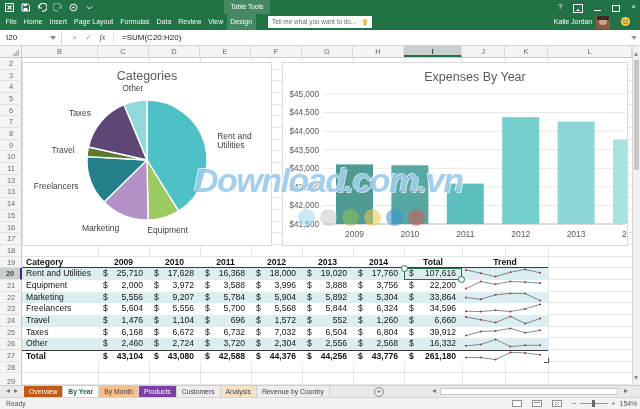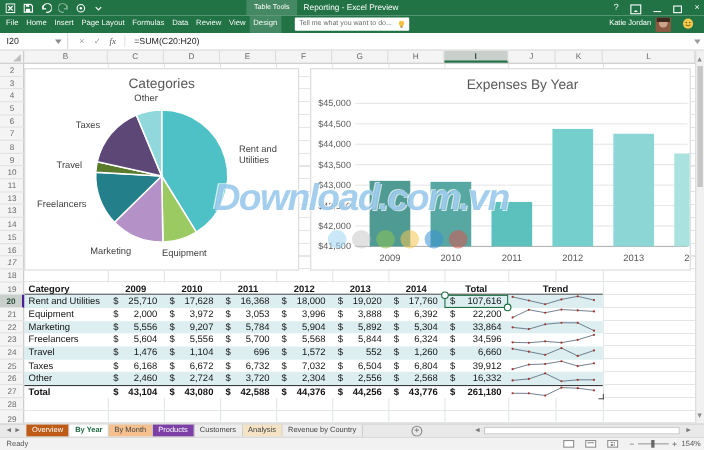--- a/index.html
+++ b/index.html
@@ -157,21 +157,20 @@
             <circle cx="4.5" cy="4.5" r="1.1" fill="#fff"></circle>
           </svg>
       </span>
       <span class="ic">
         <svg width="7" height="7" viewBox="0 0 7 7">
             <path d="M1 2.5l2.5 2.5L6 2.5" fill="none" stroke="#fff" stroke-width="1"></path>
           </svg>
       </span>
     </div>
     <div class="ctx-group">Table Tools</div>
-    <div class="wtitle">Reporting - Excel Preview</div>
     <div class="winctrl">
       <span>?</span>
       <span class="wc-ribbonopts"></span>
       <span class="wc-min"></span>
       <span class="wc-restore"></span>
       <span>×</span>
     </div>
   </div>
 
   <div class="tabrow">
@@ -378,33 +377,33 @@
           <div class="tcell" style="left: 76px; width: 51px;">
             <span class="cur">$</span>
             <span class="val">2,000</span>
           </div>
           <div class="tcell" style="left: 127px; width: 51px;">
             <span class="cur">$</span>
             <span class="val">3,972</span>
           </div>
           <div class="tcell" style="left: 178px; width: 51px;">
             <span class="cur">$</span>
-            <span class="val">3,053</span>
+            <span class="val">3,588</span>
           </div>
           <div class="tcell" style="left: 229px; width: 51px;">
             <span class="cur">$</span>
             <span class="val">3,996</span>
           </div>
           <div class="tcell" style="left: 280px; width: 51px;">
             <span class="cur">$</span>
             <span class="val">3,888</span>
           </div>
           <div class="tcell" style="left: 331px; width: 51px;">
             <span class="cur">$</span>
-            <span class="val">6,392</span>
+            <span class="val">3,756</span>
           </div>
           <div class="tcell" style="left: 382px; width: 58px;">
             <span class="cur">$</span>
             <span class="val">22,200</span>
           </div>
           <div class="tcell" style="left: 440px; width: 86px;">
             <svg width="82" height="10" viewBox="0 0 82 10">
               <polyline points="4.0,8.6 18.8,1.6 33.6,4.3 48.4,1.4 63.2,2.2 78.0,3.1" fill="none" stroke="#5f7082" stroke-width="0.8"></polyline>
               <circle cx="4.0" cy="8.6" r="1" fill="#a5342c"></circle>
               <circle cx="18.8" cy="1.6" r="1" fill="#a5342c"></circle>

